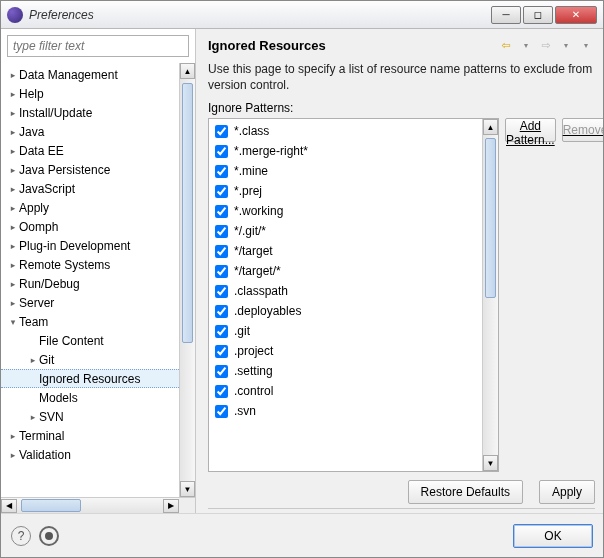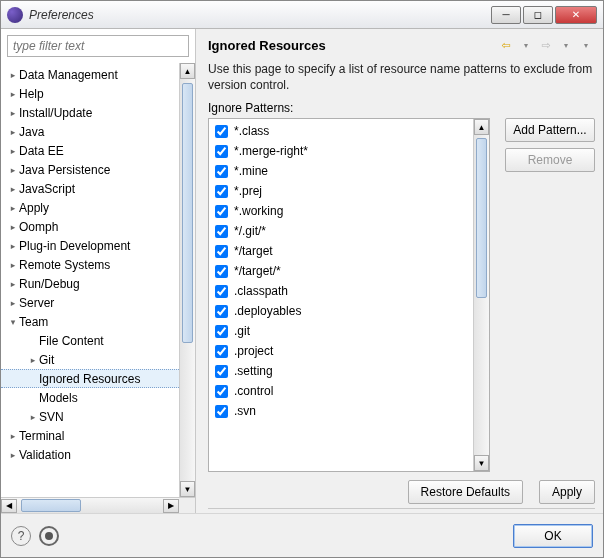--- a/index.html
+++ b/index.html
@@ -31,26 +31,26 @@
 .hscroll .btn { width: 16px; height: 14px; font-size: 8px; background: linear-gradient(#f7f7f7,#ddd); border: 1px solid #aaa; display: flex; align-items: center; justify-content: center; }
 .hscroll .thumb { position: absolute; left: 20px; width: 60px; top: 1px; bottom: 1px; background: linear-gradient(#d8e6f5,#c1d5eb); border: 1px solid #8ea9c9; border-radius: 2px; }
 .corner { width: 16px; background: #eee; }
 .right { flex: 1; display: flex; flex-direction: column; padding: 8px 8px 4px 12px; background: #f0f0f0; }
 .rhead { display: flex; align-items: center; margin-bottom: 8px; }
 .rhead h2 { font-size: 13px; font-weight: bold; flex: 1; }
 .navbtns { display: flex; gap: 2px; }
 .navbtn { width: 18px; height: 16px; display: flex; align-items: center; justify-content: center; font-size: 11px; }
 .desc { color: #222; margin-bottom: 8px; line-height: 1.35; }
 .lbl { margin-bottom: 3px; }
-.midrow { flex: 1; display: flex; gap: 15px; min-height: 0; }
+.midrow { flex: 1; display: flex; gap: 6px; min-height: 0; }
 .listbox { flex: 1; border: 1px solid #b0b0b0; background: #fff; display: flex; min-height: 0; }
 .listrows { flex: 1; overflow: hidden; padding: 2px 0; }
 .lrow { display: flex; align-items: center; height: 20px; padding-left: 6px; gap: 6px; }
 .lrow input { width: 13px; height: 13px; }
-.sidebtns { display: flex; flex-direction: column; gap: 6px; width: 90px; }
+.sidebtns { display: flex; flex-direction: row; gap: 6px; width: 90px; text-decoration: underline; }
 .sidebtns button { height: 24px; border: 1px solid #aeaeae; background: linear-gradient(#fdfdfd,#e8e8e8); border-radius: 2px; }
 .sidebtns button:disabled { color: #9a9a9a; }
 .bottomrow { display: flex; justify-content: flex-end; gap: 16px; padding: 8px 0 4px; border-bottom: 1px solid #c8c8c8; }
 .bottomrow button { height: 24px; padding: 0 12px; border: 1px solid #aeaeae; background: linear-gradient(#fdfdfd,#e8e8e8); border-radius: 2px; }
 .footer { height: 44px; display: flex; align-items: center; padding: 0 10px; background: #f0f0f0; border-top: 1px solid #d6d6d6; }
 .footer .help, .footer .rec { width: 20px; height: 20px; border-radius: 50%; margin-right: 8px; display: flex; align-items: center; justify-content: center; }
 .footer .help { border: 1px solid #888; color: #555; }
 .footer .rec { border: 2px solid #666; }
 .footer .rec .dot { width: 8px; height: 8px; background: #555; border-radius: 50%; }
 .footer .spacer { flex: 1; }

